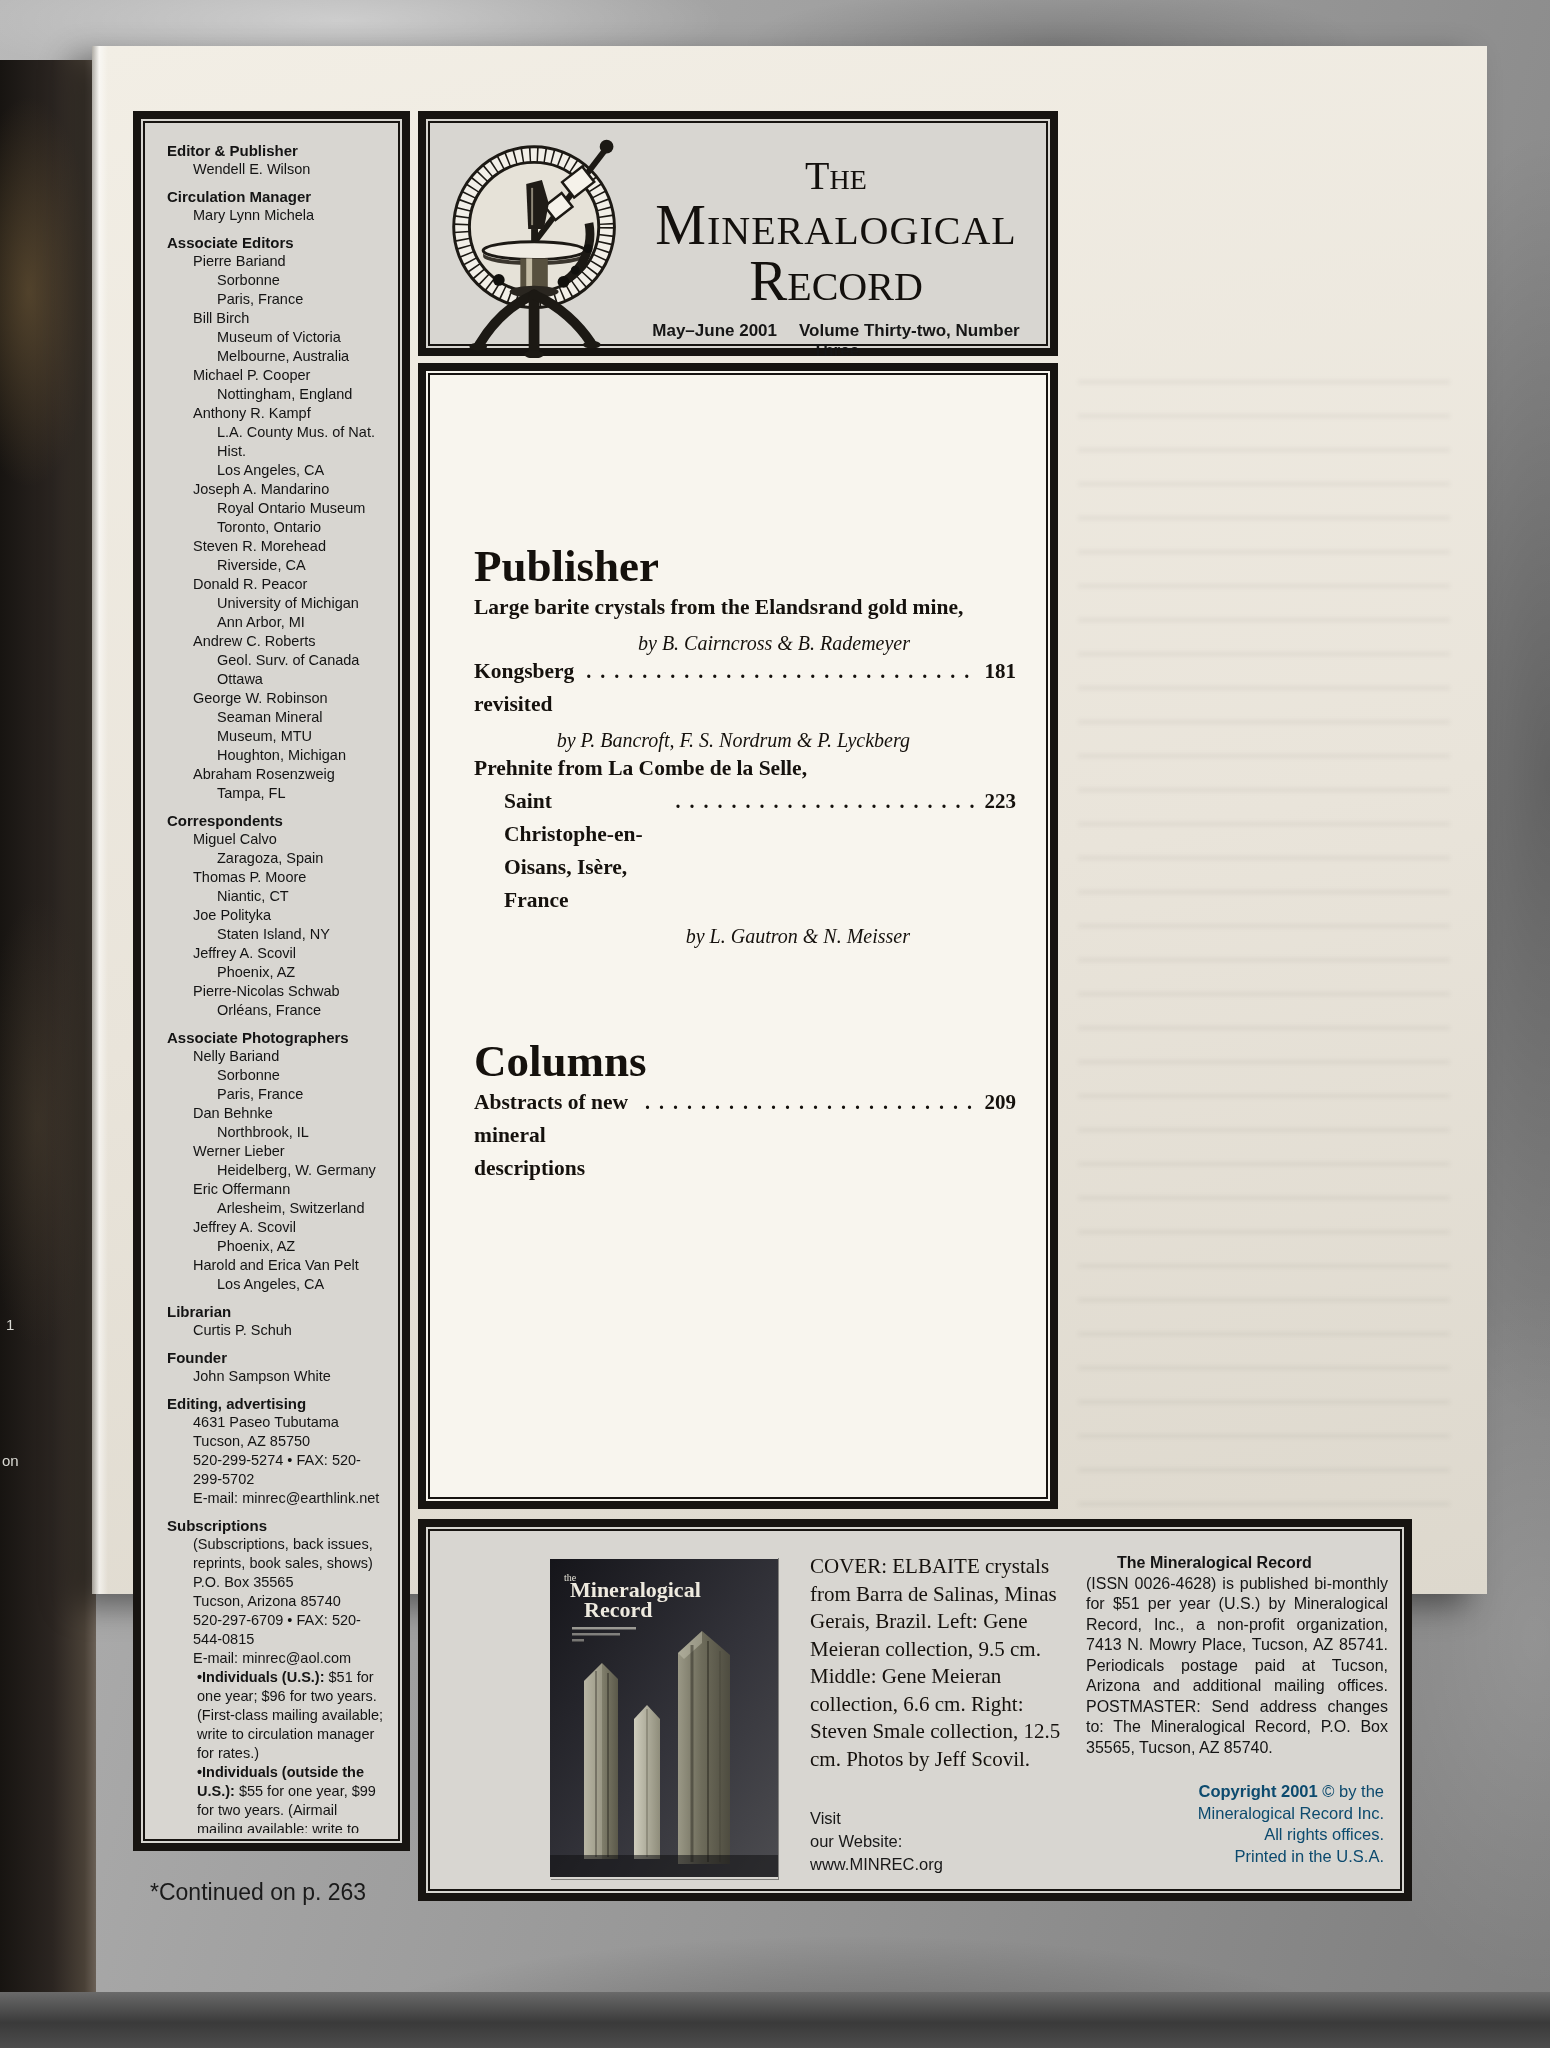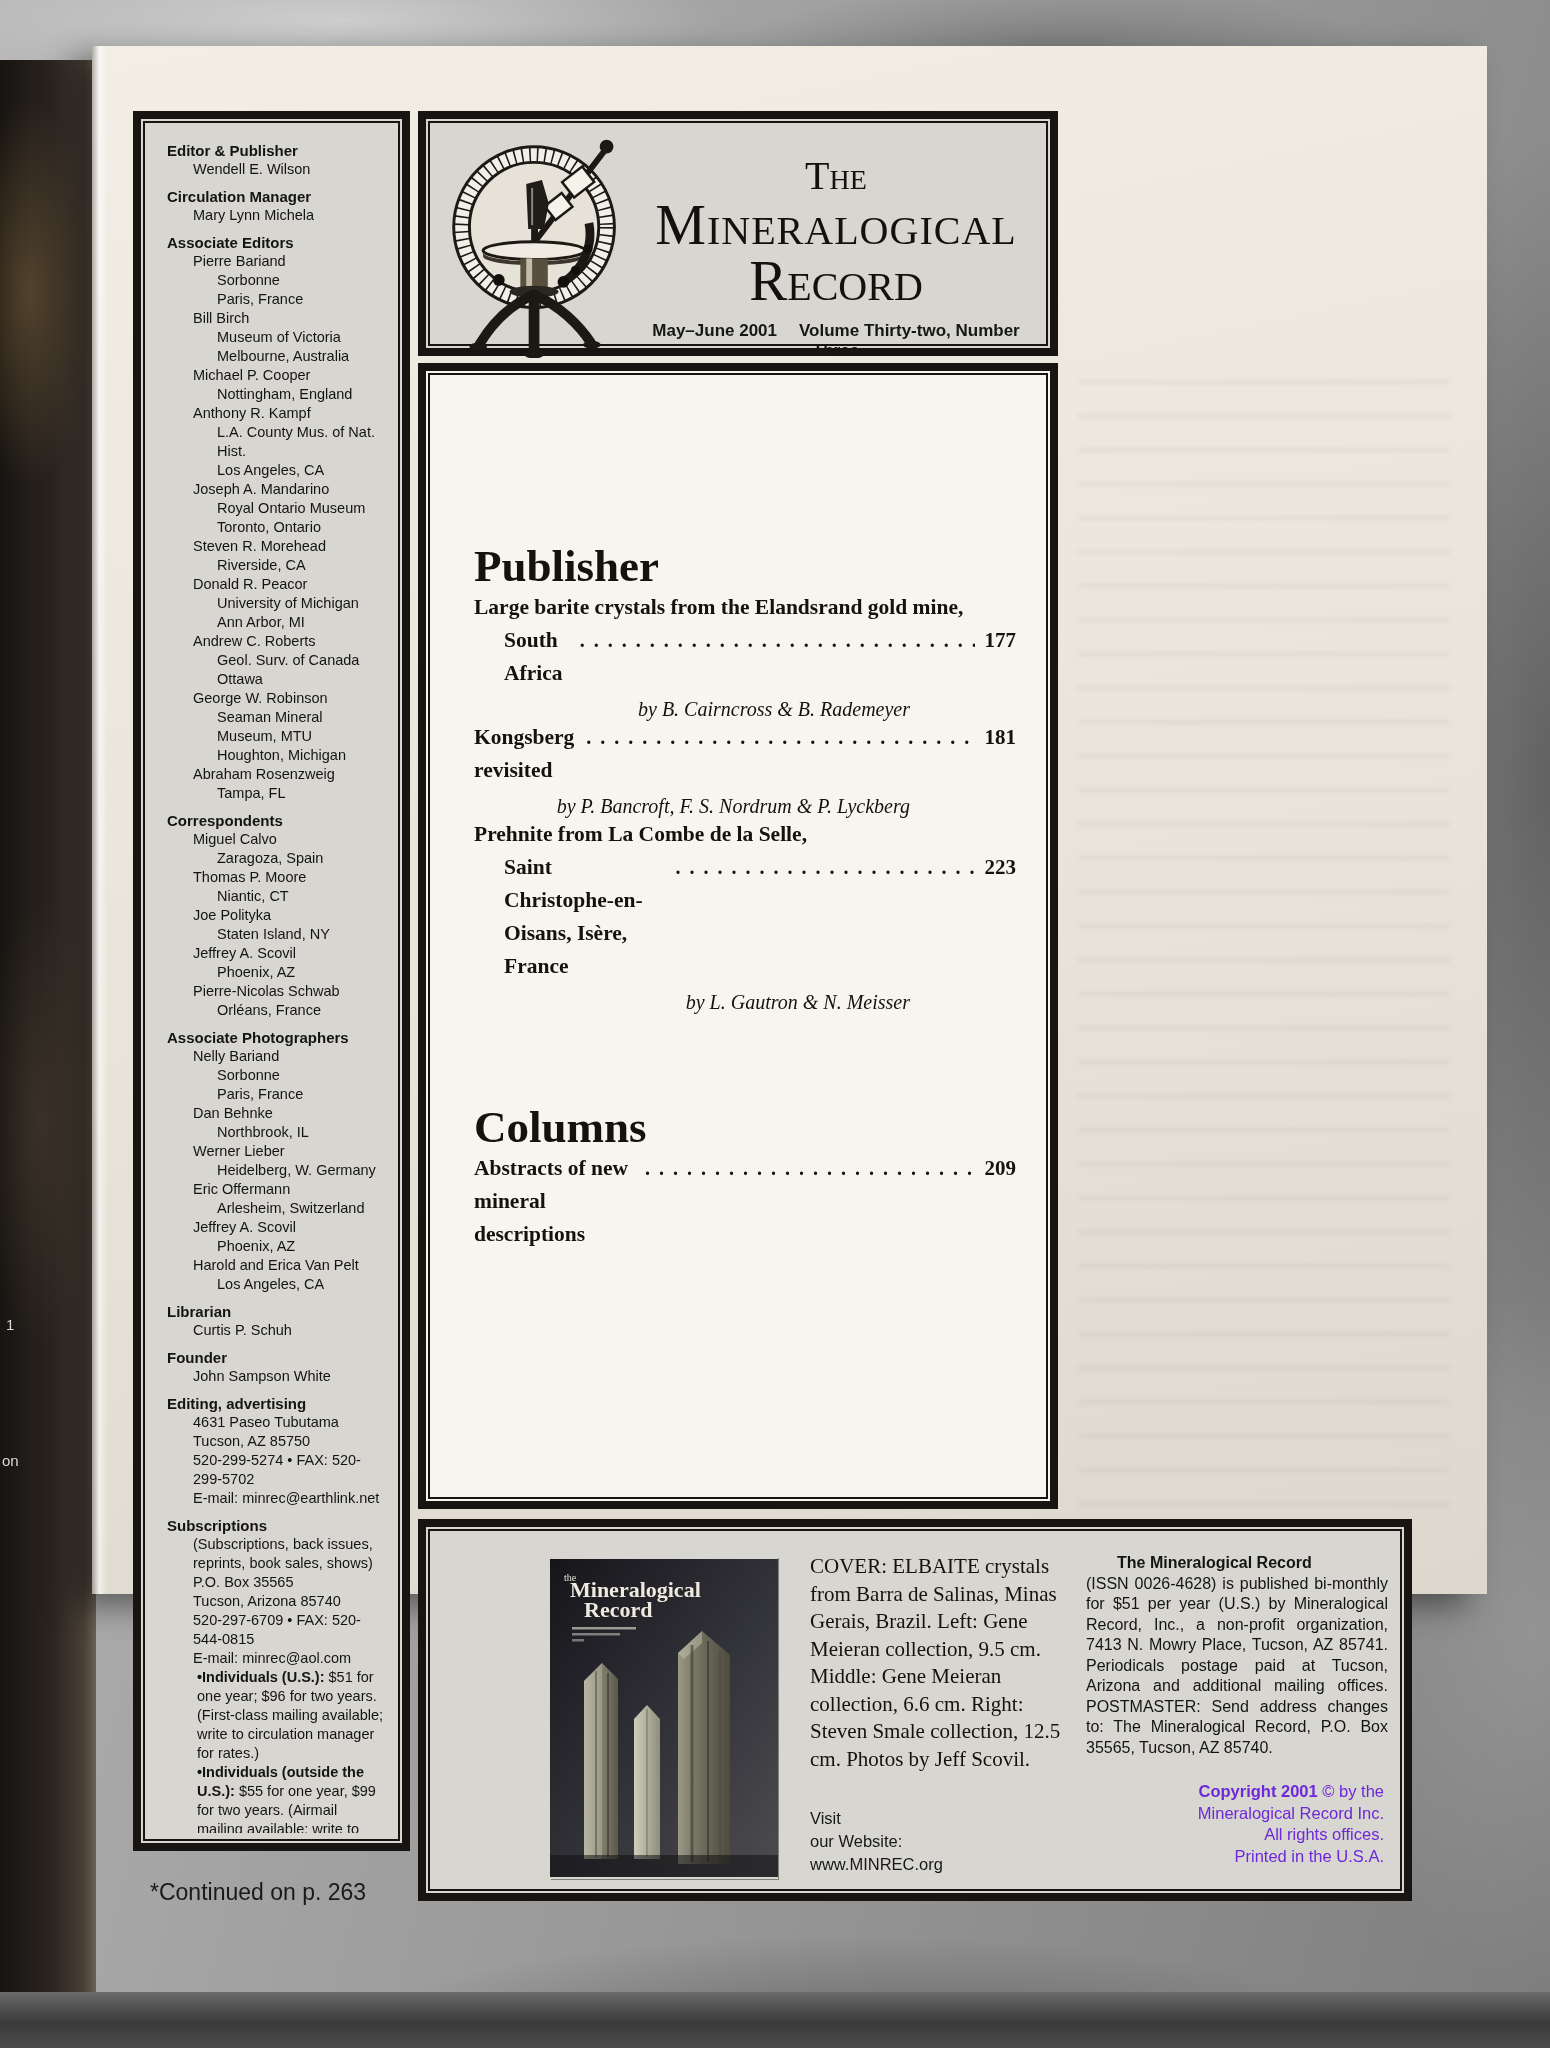--- a/index.html
+++ b/index.html
@@ -82,21 +82,21 @@
   .thumb{position:absolute;left:112px;top:18px;width:228px;height:322px;
     box-shadow:1px 1px 0 rgba(0,0,0,.4);}
   .thumb svg{display:block;width:100%;height:100%;}
   .cover-text{position:absolute;left:372px;top:14px;width:264px;
     font:21px/27.5px "Liberation Serif",serif;color:#15110d;}
   .visit{position:absolute;left:372px;top:268px;font:16.5px/23px "Liberation Sans",sans-serif;}
   .pub{position:absolute;left:648px;top:14px;width:302px;
     font:16px/20.5px "Liberation Sans",sans-serif;text-align:justify;color:#141414;}
   .pub .pub-title{display:block;font-weight:bold;text-align:left;margin-left:31px;}
   .copyright{position:absolute;left:560px;right:8px;top:242px;text-align:right;
-    font:16.5px/21.5px "Liberation Sans",sans-serif;color:#6d28d9;}
+    font:16.5px/21.5px "Liberation Sans",sans-serif;color:#0c4a6e;}
   .continued{position:absolute;left:58px;top:1833px;font:23px "Liberation Sans",sans-serif;color:#1a1a1a;}
 </style>
 </head>
 <body>
 
 <div class="bottom-band"></div>
 
 <div class="spine-strip">
   <span class="spine-frag" style="left:6px;top:1256px;">1</span>
   <span class="spine-frag" style="left:2px;top:1392px;">on</span>
@@ -245,25 +245,20 @@
       </div>
     </div>
   </div>
 
   <div class="framed whitebox box-toc">
     <div class="toc-inner">
       <div class="toc-heading h-articles">Publisher</div>
       <div>
           <div class="toc-item">
             <div class="toc-line">Large barite crystals from the Elandsrand gold mine,</div>
-            <div class="toc-row cont">
-              <span class="toc-t">South Africa</span>
-              <span class="leader"></span>
-              <span class="toc-page">177</span>
-            </div>
             <div class="byline">by B. Cairncross &amp; B. Rademeyer</div>
           </div>
           <div class="toc-item">
             <div class="toc-row">
               <span class="toc-t">Kongsberg revisited</span>
               <span class="leader"></span>
               <span class="toc-page">181</span>
             </div>
             <div class="byline">by P. Bancroft, F. S. Nordrum &amp; P. Lyckberg</div>
           </div>

